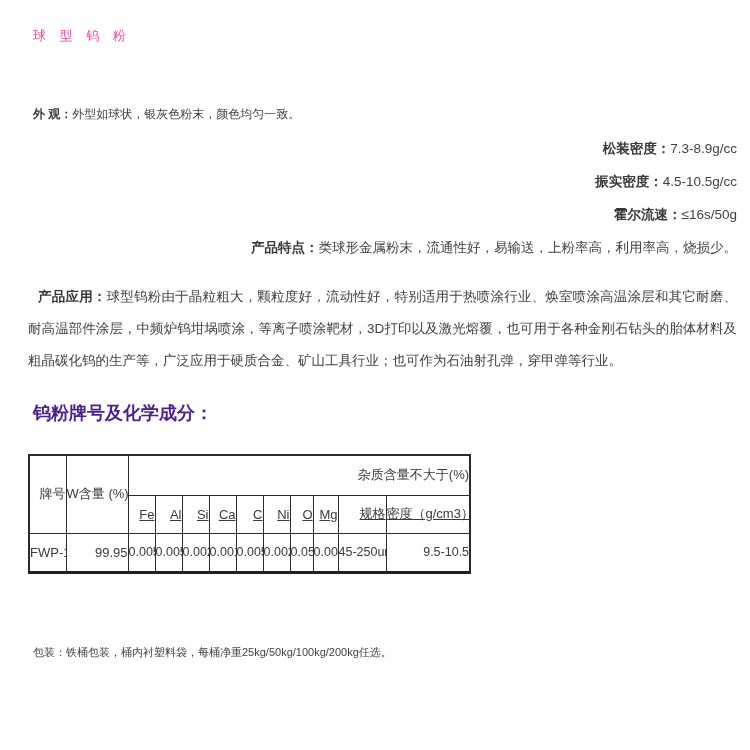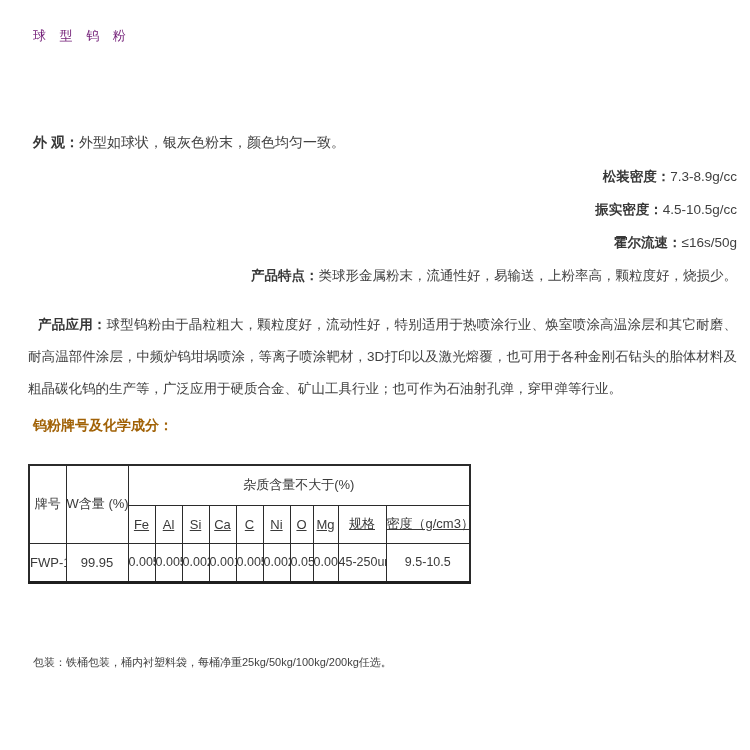--- a/index.html
+++ b/index.html
@@ -11,25 +11,25 @@
     overflow: hidden;
   }
   .page {
     width: 750px; height: 750px;
     padding: 27px 13px 0 28px;
   }
   .title {
     font-size: 13px;
     letter-spacing: 5px;
     padding-left: 5px;
-    color: #701a75;
+    color: #ec4899;
   }
   .appearance {
-    margin-top: 88px;
-    font-size: 14px;
+    margin-top: 60px;
+    font-size: 12px;
     line-height: 18px;
     padding-left: 5px;
   }
   .label { font-weight: bold; color: #383838; }
   .specs { margin-top: 9px; text-align: right; }
   .spec-line {
     font-size: 13.5px;
     line-height: 33px;
     padding-left: 12px;
   }
@@ -39,40 +39,40 @@
     padding-left: 10px;
   }
   .application {
     margin-top: 17px;
     font-size: 13.5px;
     line-height: 32px;
     text-align: justify;
   }
   .application .label { padding-left: 10px; }
   .comp-heading {
-    margin-top: 12px;
-    font-size: 14px;
+    margin-top: 24px;
+    font-size: 18px;
     font-weight: bold;
-    color: #a16207;
+    color: #4c1d95;
     padding-left: 5px;
   }
   table.comp-table {
     margin-top: 29px;
     border-collapse: collapse;
     table-layout: fixed;
     width: 441px;
     border: 2px solid #2b2b2b;
     border-bottom: 3px solid #1f1f1f;
     font-size: 13px;
     color: #3a3a3a;
   }
   table.comp-table th, table.comp-table td {
     border: 1px solid #2b2b2b;
     font-weight: normal;
-    text-align: center;
+    text-align: right;
     padding: 0;
     overflow: hidden;
     white-space: nowrap;
   }
   tr.hrow1 { height: 40px; }
   tr.hrow2 { height: 38px; text-decoration: underline; }
   tr.drow  { height: 39px; }
   th.impurity { padding-right: 100px; }
   td.num { font-size: 12.5px; }
   .bottom {
@@ -88,21 +88,21 @@
 <div class="page">
 
   <div class="title">球 型 钨 粉</div>
 
   <p class="appearance"><span class="label">外 观：</span><span>外型如球状，银灰色粉末，颜色均匀一致。</span></p>
 
   <div class="specs">
     <p class="spec-line"><span class="label">松装密度：</span><span>7.3-8.9g/cc</span></p>
     <p class="spec-line"><span class="label">振实密度：</span><span>4.5-10.5g/cc</span></p>
     <p class="spec-line"><span class="label">霍尔流速：</span><span>≤16s/50g</span></p>
-    <p class="feature-line"><span class="label">产品特点：</span><span>类球形金属粉末，流通性好，易输送，上粉率高，颗粒度好，烧损少。</span></p>
+    <p class="feature-line"><span class="label">产品特点：</span><span>类球形金属粉末，流通性好，易输送，上粉率高，利用率高，烧损少。</span></p>
   </div>
 
   <p class="application"><span class="label">产品应用：</span><span>球型钨粉由于晶粒粗大，颗粒度好，流动性好，特别适用于热喷涂行业、焕室喷涂高温涂层和其它耐磨、耐高温部件涂层，中频炉钨坩埚喷涂，等离子喷涂靶材，3D打印以及激光熔覆，也可用于各种金刚石钻头的胎体材料及粗晶碳化钨的生产等，广泛应用于硬质合金、矿山工具行业；也可作为石油射孔弹，穿甲弹等行业。</span></p>
 
   <div class="comp-heading">钨粉牌号及化学成分：</div>
 
   <table class="comp-table">
     <colgroup>
       <col style="width:37px">
       <col style="width:62px">

